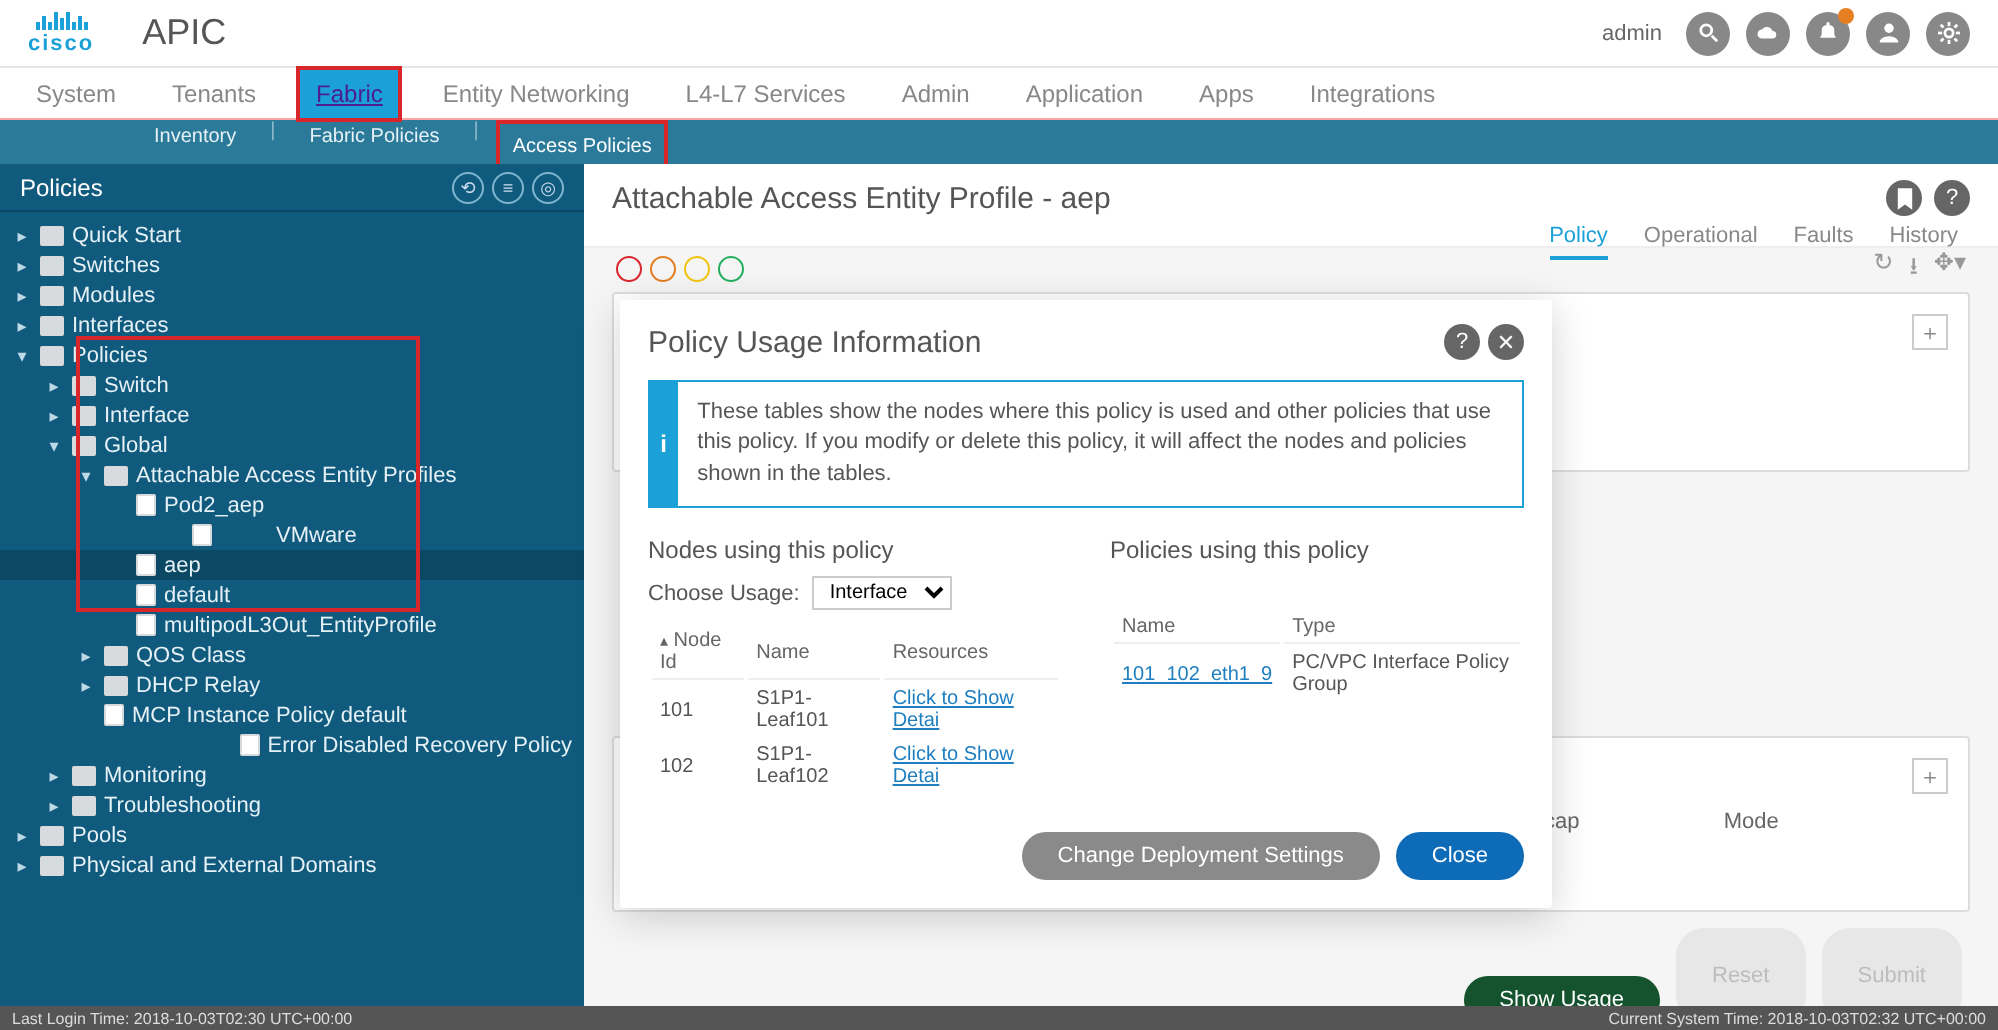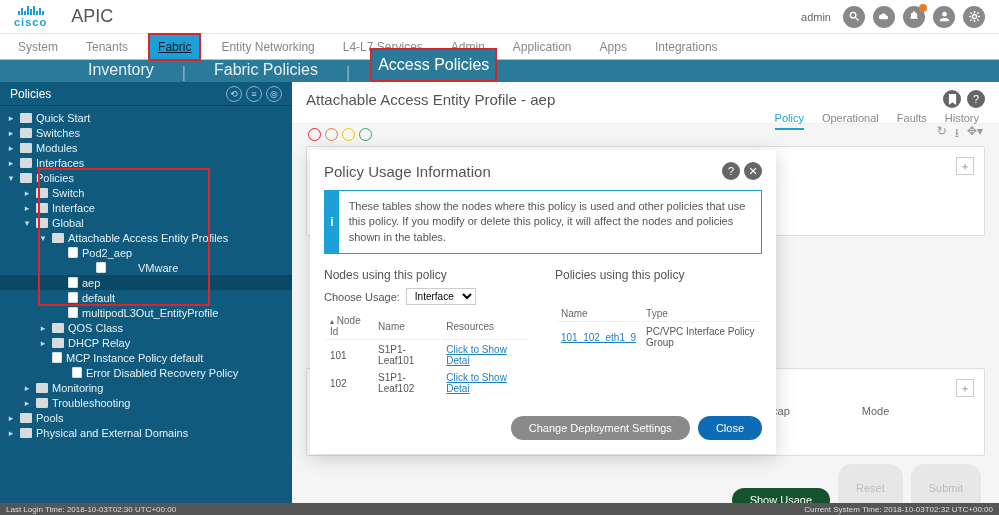--- a/index.html
+++ b/index.html
@@ -51,28 +51,28 @@
   
   .mainnav {
     height: 26px; display: flex; align-items: center;
     padding: 0 10px; gap: 12px; font-size: 12px;
     border-bottom: 1px solid #fca5a5;
   }
   .mainnav .nav-item {
     color: #888; padding: 5px 8px; cursor: pointer;
   }
   .mainnav .nav-item.active {
-    background: #1ba0d7; color: #0f172a; text-decoration: underline;
+    background: #1ba0d7; color: #4c1d95; text-decoration: underline;
   }
   .highlight-box { border: 2px solid #d9262b; }
   
   .subnav {
     height: 22px; background: #2b7a99; color: #cde;
-    display: flex; align-items: flex-end; padding: 0 20px;
-    font-size: 16px; gap: 20px;
+    display: flex; align-items: flex-start; padding: 0 20px;
+    font-size: 10px; gap: 9px;
   }
   .subnav .sub-item { padding: 3px 8px; cursor: pointer; color: #e6f1f6; }
   .subnav .sep { color: #8db9cc; }
   .subnav .sub-item.active { background: #2b7a99; color: #fff; }
   .subnav .sub-item.hl { border: 2px solid #d9262b; padding: 6px 6px; }
   
   .workspace { display: flex; height: calc(100% - 82px - 12px); }
   
   .sidebar {
     width: 292px; background: #105a7e; color: #e6f1f6;
@@ -328,21 +328,21 @@
         <div class="tree-item" style="padding-left: 38px;">
           <span class="exp">▸</span>
           <span class="ticon"></span>
           <span>DHCP Relay</span>
         </div>
         <div class="tree-item" style="padding-left: 38px;">
           <span class="exp"></span>
           <span class="ticon doc"></span>
           <span>MCP Instance Policy default</span>
         </div>
-        <div class="tree-item" style="padding-left: 58px;">
+        <div class="tree-item" style="padding-left: 28px; justify-content: flex-end;">
           <span class="exp"></span>
           <span class="ticon doc"></span>
           <span>Error Disabled Recovery Policy</span>
         </div>
         <div class="tree-item" style="padding-left: 22px;">
           <span class="exp">▸</span>
           <span class="ticon"></span>
           <span>Monitoring</span>
         </div>
         <div class="tree-item" style="padding-left: 22px;">

